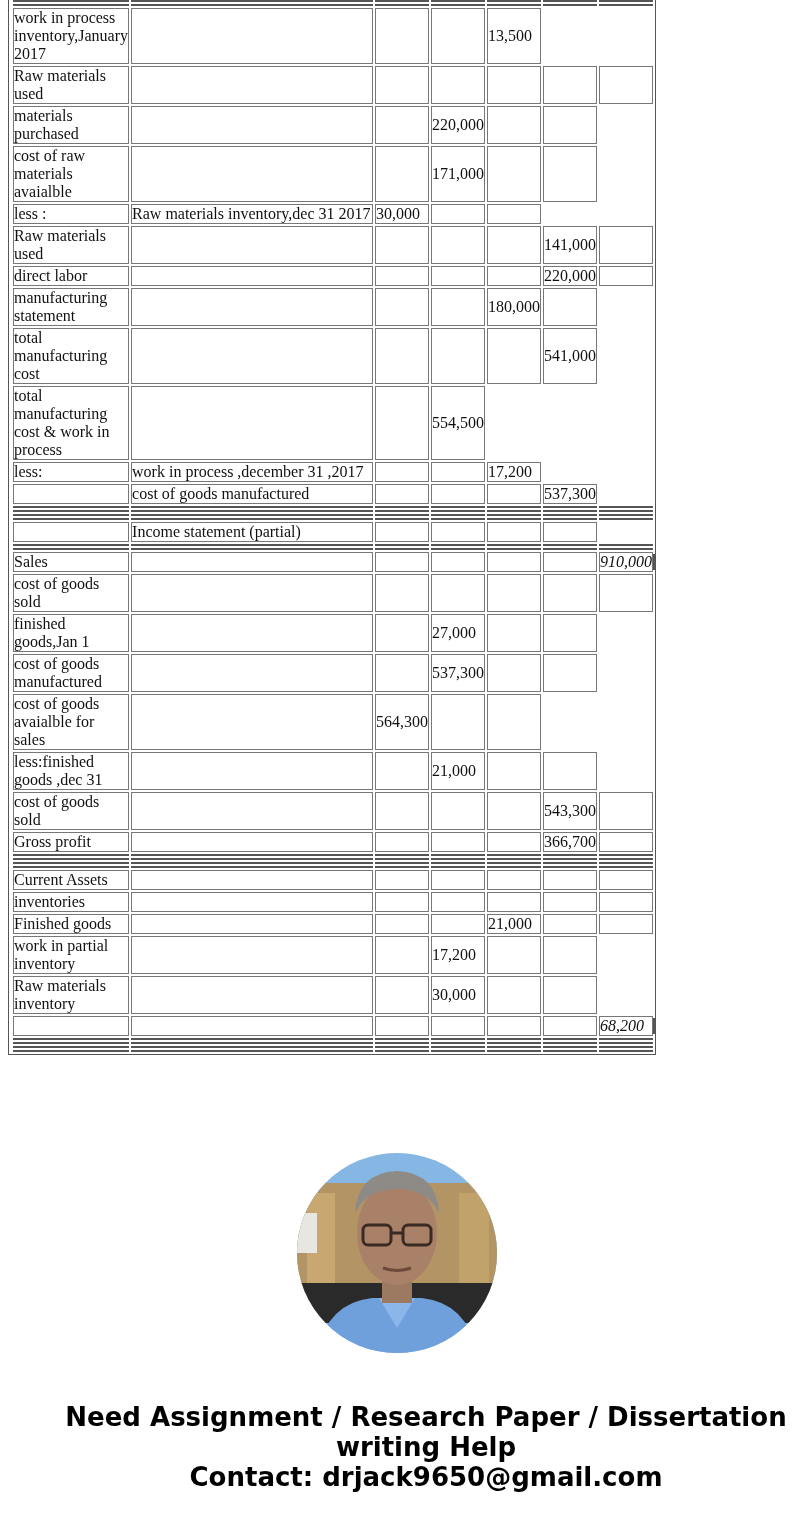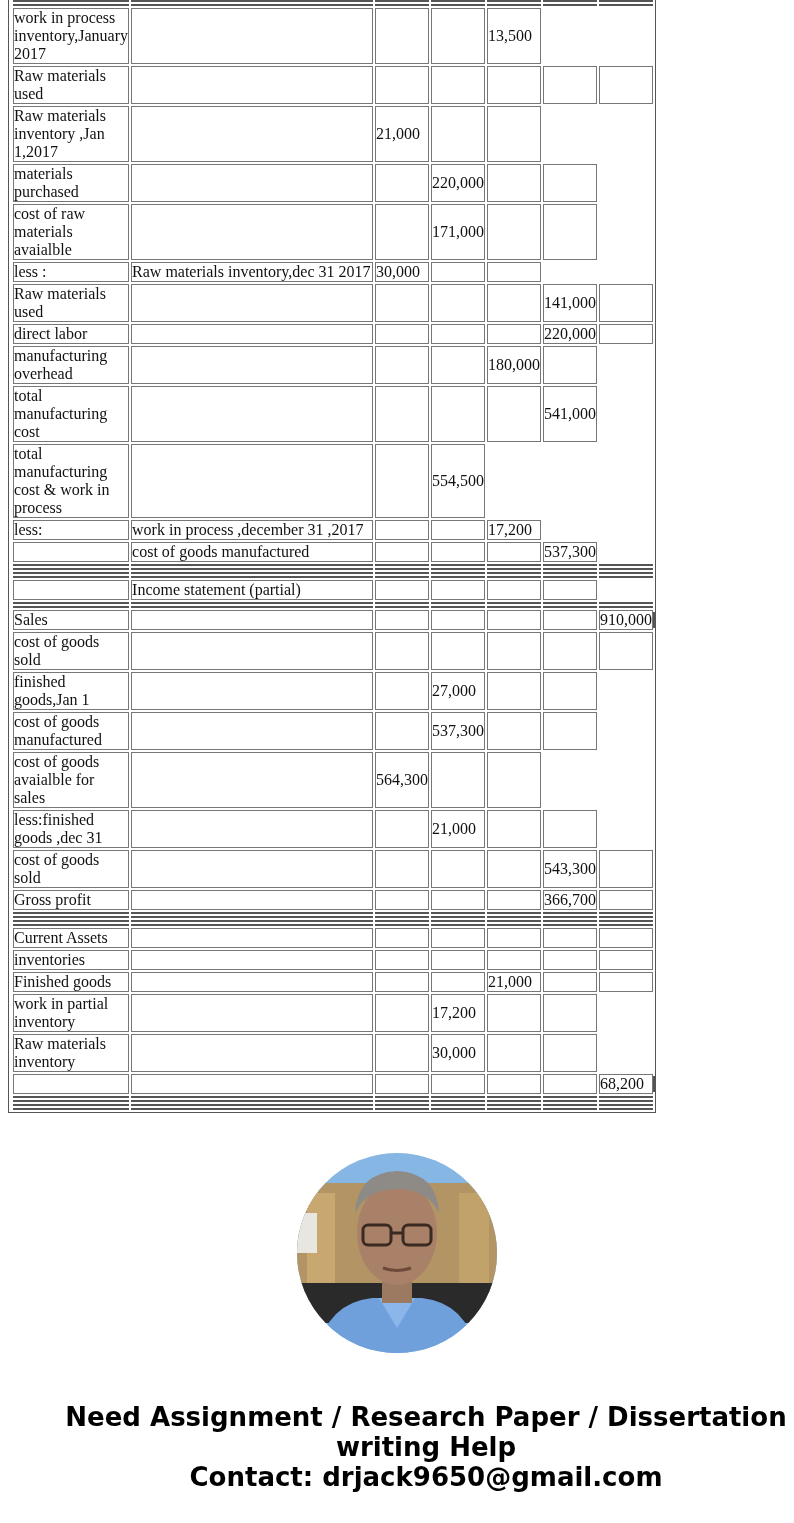--- a/index.html
+++ b/index.html
@@ -7,21 +7,21 @@
          font-family: "Liberation Serif", serif; color: #111; }
   .sheet { position: absolute; left: 8px; top: -3px; width: 648px;
            border: 1px solid #555; box-sizing: border-box; padding: 0 0 0 2px; }
   table.grid { border-collapse: separate; border-spacing: 2px; font-size: 16px; line-height: 18px; }
   table.grid td { border: 1px solid #777; padding: 0; vertical-align: middle; text-align: left; }
   table.grid td.none { border: none; }
   col.c0 { width: 116px; } col.c1 { width: 242px; } col.c2 { width: 54px; }
   col.c3 { width: 54px; } col.c4 { width: 54px; } col.c5 { width: 54px; } col.c6 { width: 54px; }
   tr.sep td { height: 2px; border-top: 2px solid #555; border-bottom: 2px solid #555;
               border-left: none; border-right: none; padding: 0; }
-  .dbl-right { box-shadow: 4px 0 0 -2px #555; }
+  .dbl-right { box-shadow: 4px 0 0 -2px #555; font-style: italic; }
   .avatar { position: absolute; left: 297px; top: 1153px; width: 200px; height: 200px;
             border-radius: 50%; overflow: hidden; background: #d7e6f4; }
   .footer { position: absolute; left: 0; top: 1402px; width: 794px; text-align: center;
             font-family: "DejaVu Sans", sans-serif; font-weight: bold; font-size: 26px;
             line-height: 30px; color: #000; padding-left: 29px; }
   .footer div { white-space: pre-wrap; }
 </style>
 </head>
 <body>
 
@@ -60,29 +60,20 @@
     <tr style="height:38px">
       <td>Raw materials used</td>
       <td></td>
       <td></td>
       <td></td>
       <td></td>
       <td></td>
       <td></td>
     </tr>
 
-    <tr style="height:56px">
-      <td>Raw materials inventory ,Jan 1,2017</td>
-      <td></td>
-      <td>21,000</td>
-      <td></td>
-      <td></td>
-      <td class="none"></td>
-          <td class="none"></td>
-    </tr>
 
     <tr style="height:38px">
       <td>materials purchased</td>
       <td></td>
       <td></td>
       <td>220,000</td>
       <td></td>
       <td></td>
       <td class="none"></td>
     </tr>
@@ -121,21 +112,21 @@
       <td>direct labor</td>
       <td></td>
       <td></td>
       <td></td>
       <td></td>
       <td>220,000</td>
       <td></td>
     </tr>
 
     <tr style="height:38px">
-      <td>manufacturing overhead</td>
+      <td>manufacturing statement</td>
       <td></td>
       <td></td>
       <td></td>
       <td>180,000</td>
       <td></td>
       <td class="none"></td>
     </tr>
 
     <tr style="height:56px">
       <td>total manufacturing cost</td>

